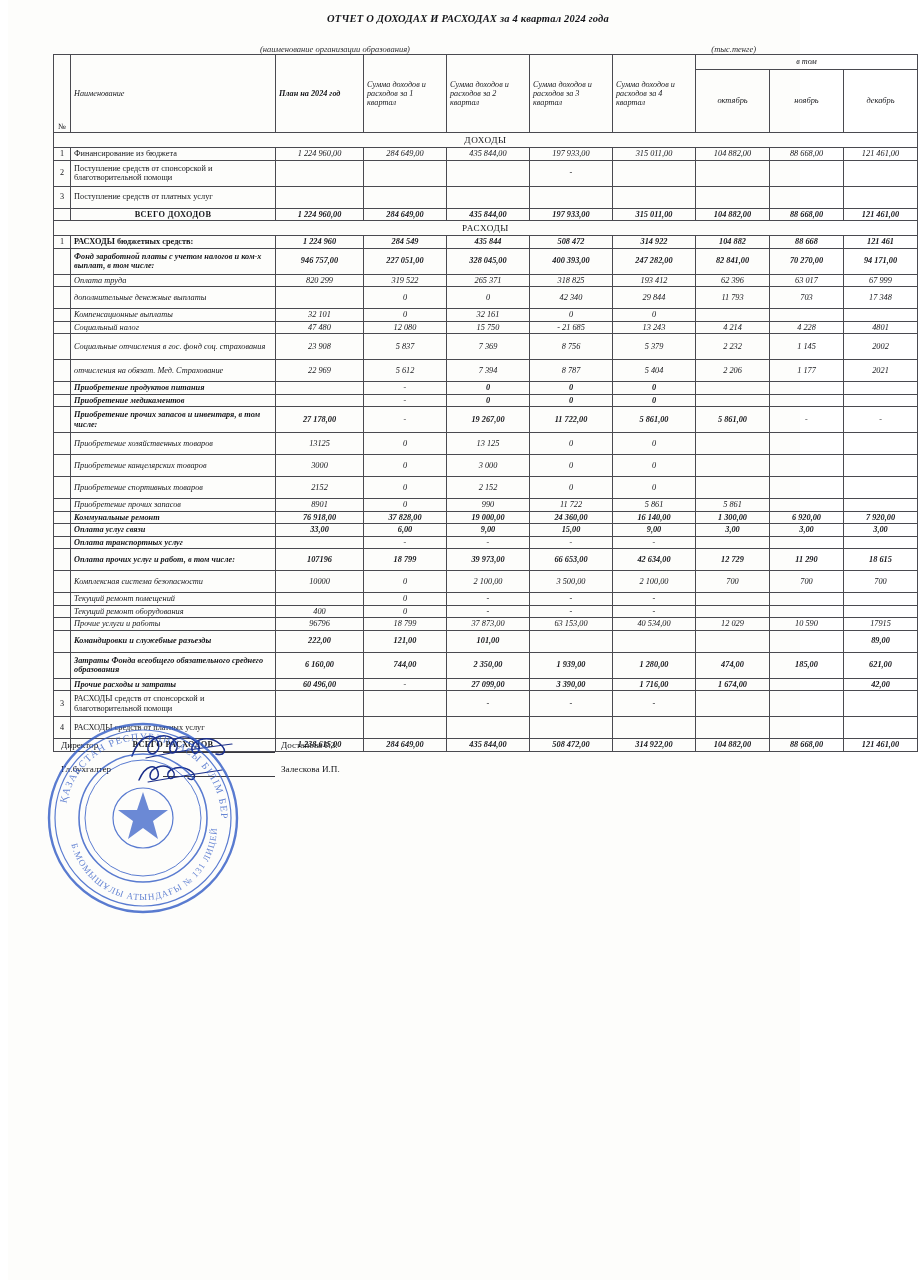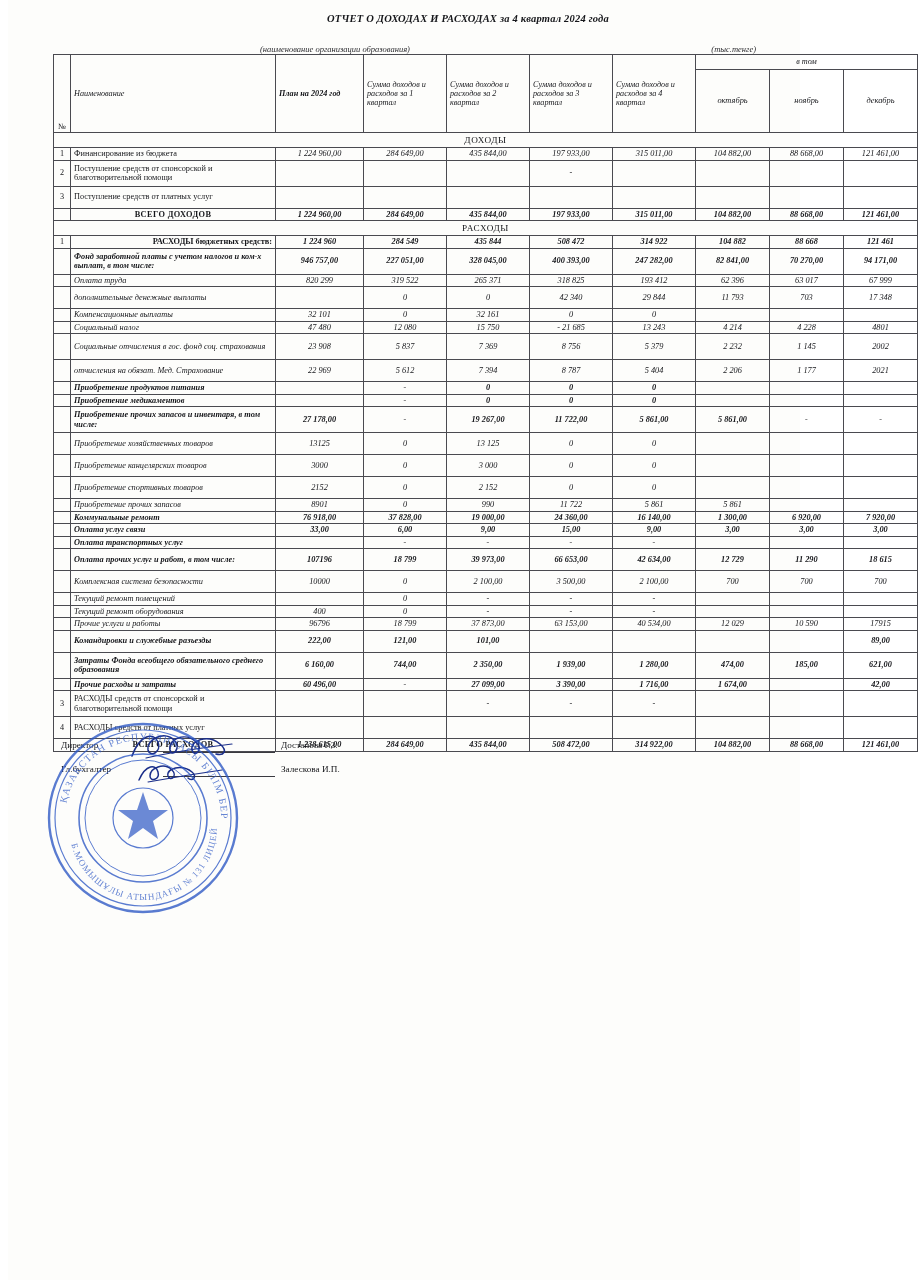--- a/index.html
+++ b/index.html
@@ -278,21 +278,21 @@
           <td class="num bold">315 011,00</td>
           <td class="num bold">104 882,00</td>
           <td class="num bold">88 668,00</td>
           <td class="num bold">121 461,00</td>
         </tr>
         <tr class="section-row">
           <td colspan="10">РАСХОДЫ</td>
         </tr>
         <tr class="short">
           <td class="idx">1</td>
-          <td class="rowname plain" style="font-weight: bold; text-align: right;">РАСХОДЫ бюджетных средств:</td>
+          <td class="rowname plain" style="font-weight: bold;">РАСХОДЫ бюджетных средств:</td>
           <td class="num bold">1 224 960</td>
           <td class="num bold">284 549</td>
           <td class="num bold">435 844</td>
           <td class="num bold">508 472</td>
           <td class="num bold">314 922</td>
           <td class="num bold">104 882</td>
           <td class="num bold">88 668</td>
           <td class="num bold">121 461</td>
         </tr>
         <tr class="xtall">

